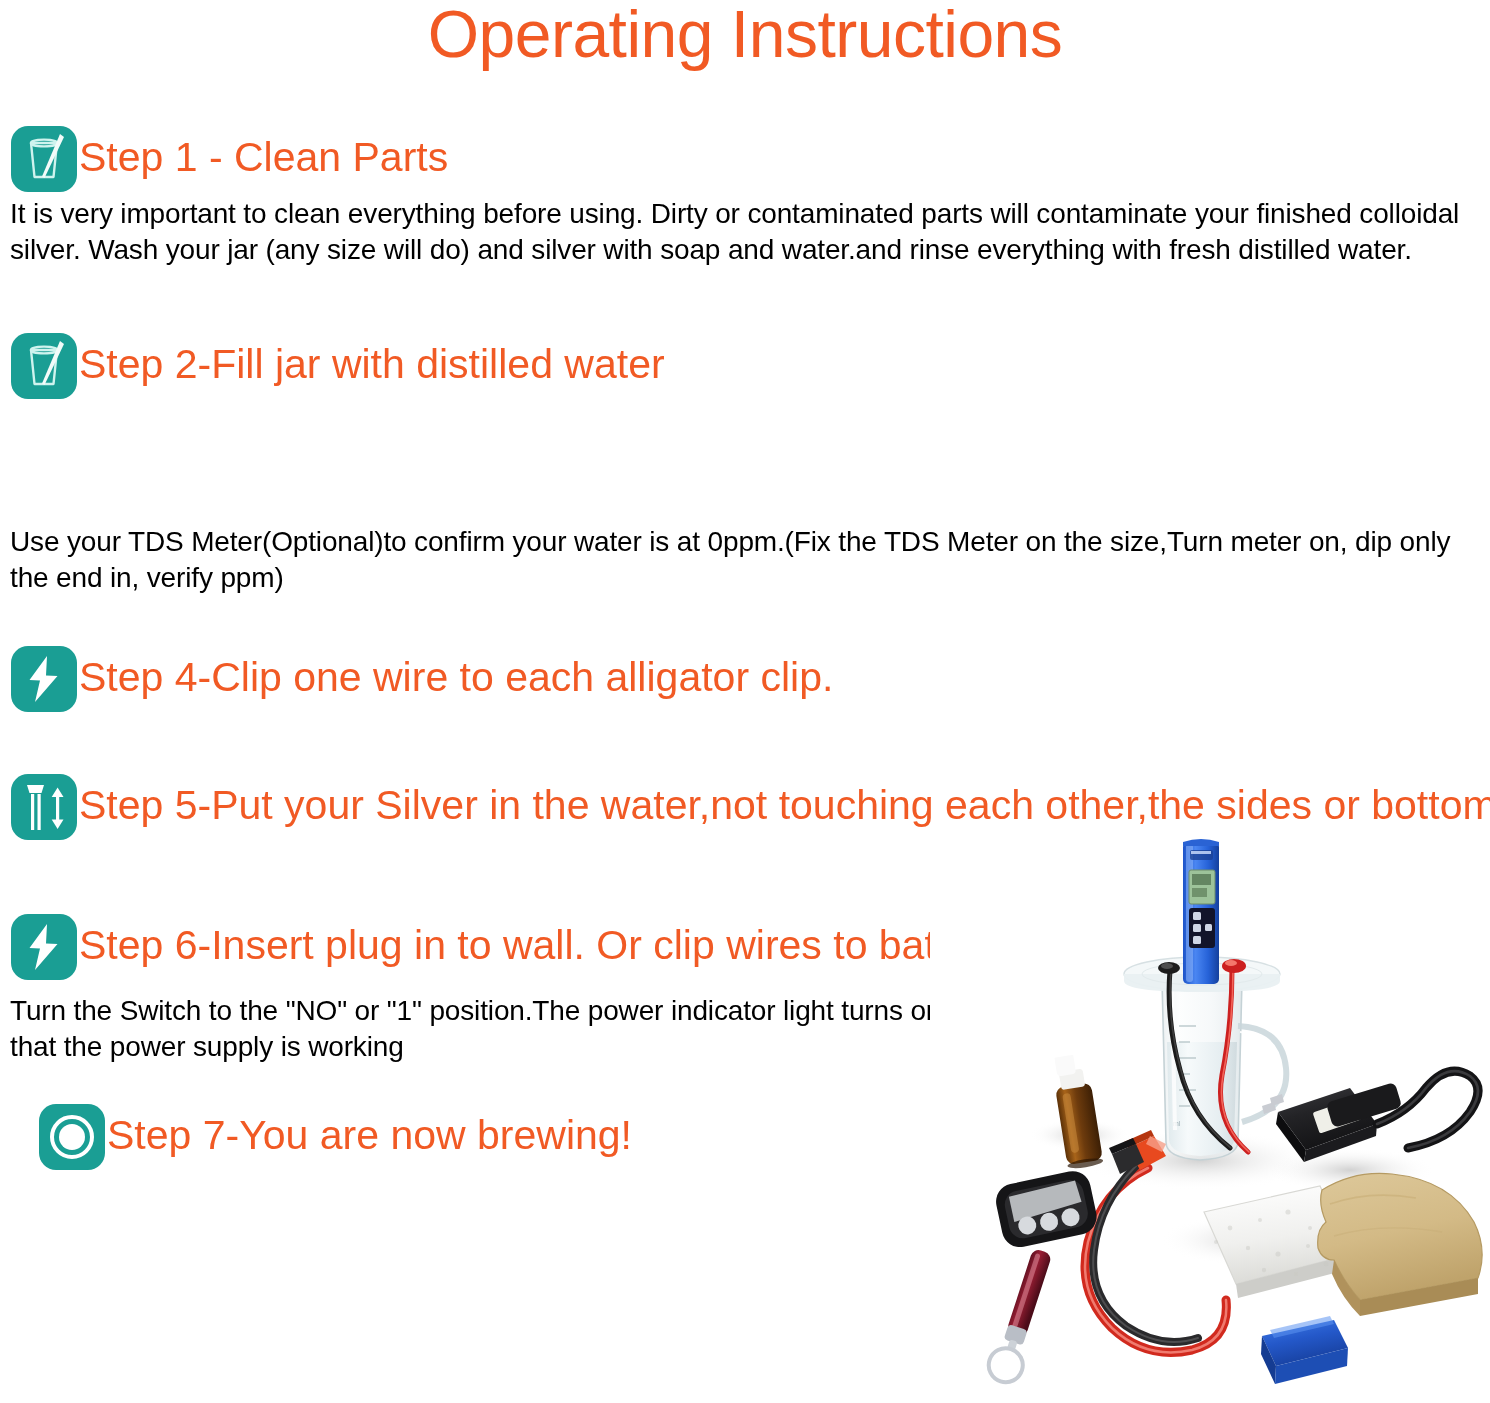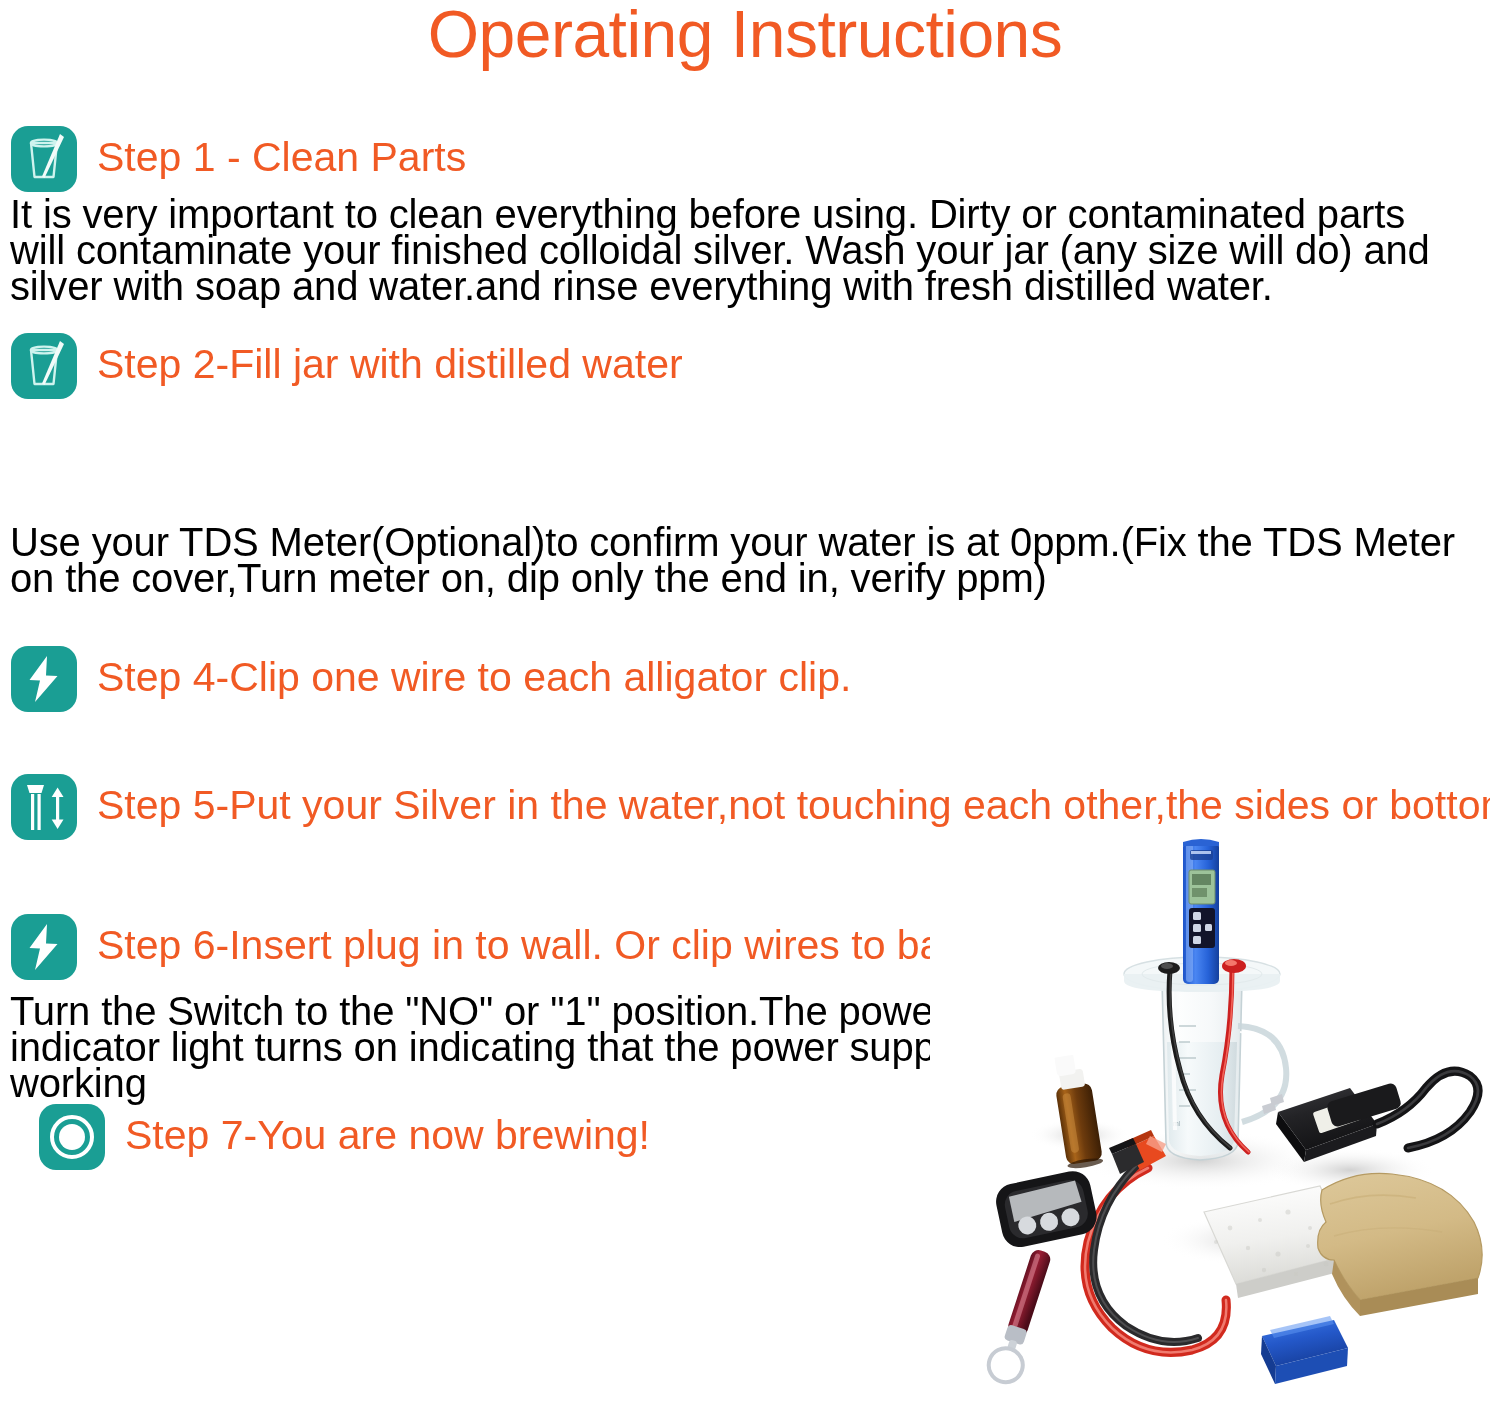--- a/index.html
+++ b/index.html
@@ -57,31 +57,31 @@
   }
   .step-icon svg { display: block; width: 66px; height: 66px; }
 
   .step-heading {
     color: #F15A24;
     font-size: 41px;
     font-weight: 400;
     line-height: 1;
     white-space: nowrap;
     font-family: "Liberation Sans", sans-serif;
-    margin-left: 20px;
+    margin-left: 2px;
     padding-bottom: 3px;
   }
   .step-heading.gap-wide { }
 
   
   .body-text {
     position: absolute;
     left: 10px;
     color: #000000;
-    font-size: 40px;
+    font-size: 28px;
     line-height: 36px;
     font-family: "Liberation Sans", sans-serif;
     font-weight: 400;
     letter-spacing: -0.15px;
   }
 
   
   .photo {
     position: absolute;
     left: 930px;
@@ -119,21 +119,21 @@
         <g fill="none" stroke="#CFF3EE" stroke-width="2.4" stroke-linejoin="round">
           <path d="M20 17 L23.5 51 L42.5 51 L46 17 Z"></path>
           <ellipse cx="33" cy="17" rx="13" ry="3.4"></ellipse>
         </g>
         <path d="M49 8 L53 11 L33.5 52 L31 50.5 Z" fill="#F2FBF9"></path>
       </svg>
     </span>
     <span class="step-heading">Step 2-Fill jar with distilled water</span>
   </div>
 
-  <div class="body-text" style="top:524px; width:1460px;">Use your TDS Meter(Optional)to confirm your water is at 0ppm.(Fix the TDS Meter on the cover,Turn meter on, dip only the end in, verify ppm)</div>
+  <div class="body-text" style="top:524px; width:1460px;">Use your TDS Meter(Optional)to confirm your water is at 0ppm.(Fix the TDS Meter on the size,Turn meter on, dip only the end in, verify ppm)</div>
 
   <div class="step-row" style="top:646px;">
     <span class="step-icon">
       <svg viewBox="0 0 66 66" xmlns="http://www.w3.org/2000/svg">
         <path d="M36 10 L18.5 34 L29 34.5 L24 56 L46.5 30 L35 29.5 Z" fill="#FFFFFF"></path>
       </svg>
     </span>
     <span class="step-heading gap-wide">Step 4-Clip one wire to each alligator clip.</span>
   </div>
 

